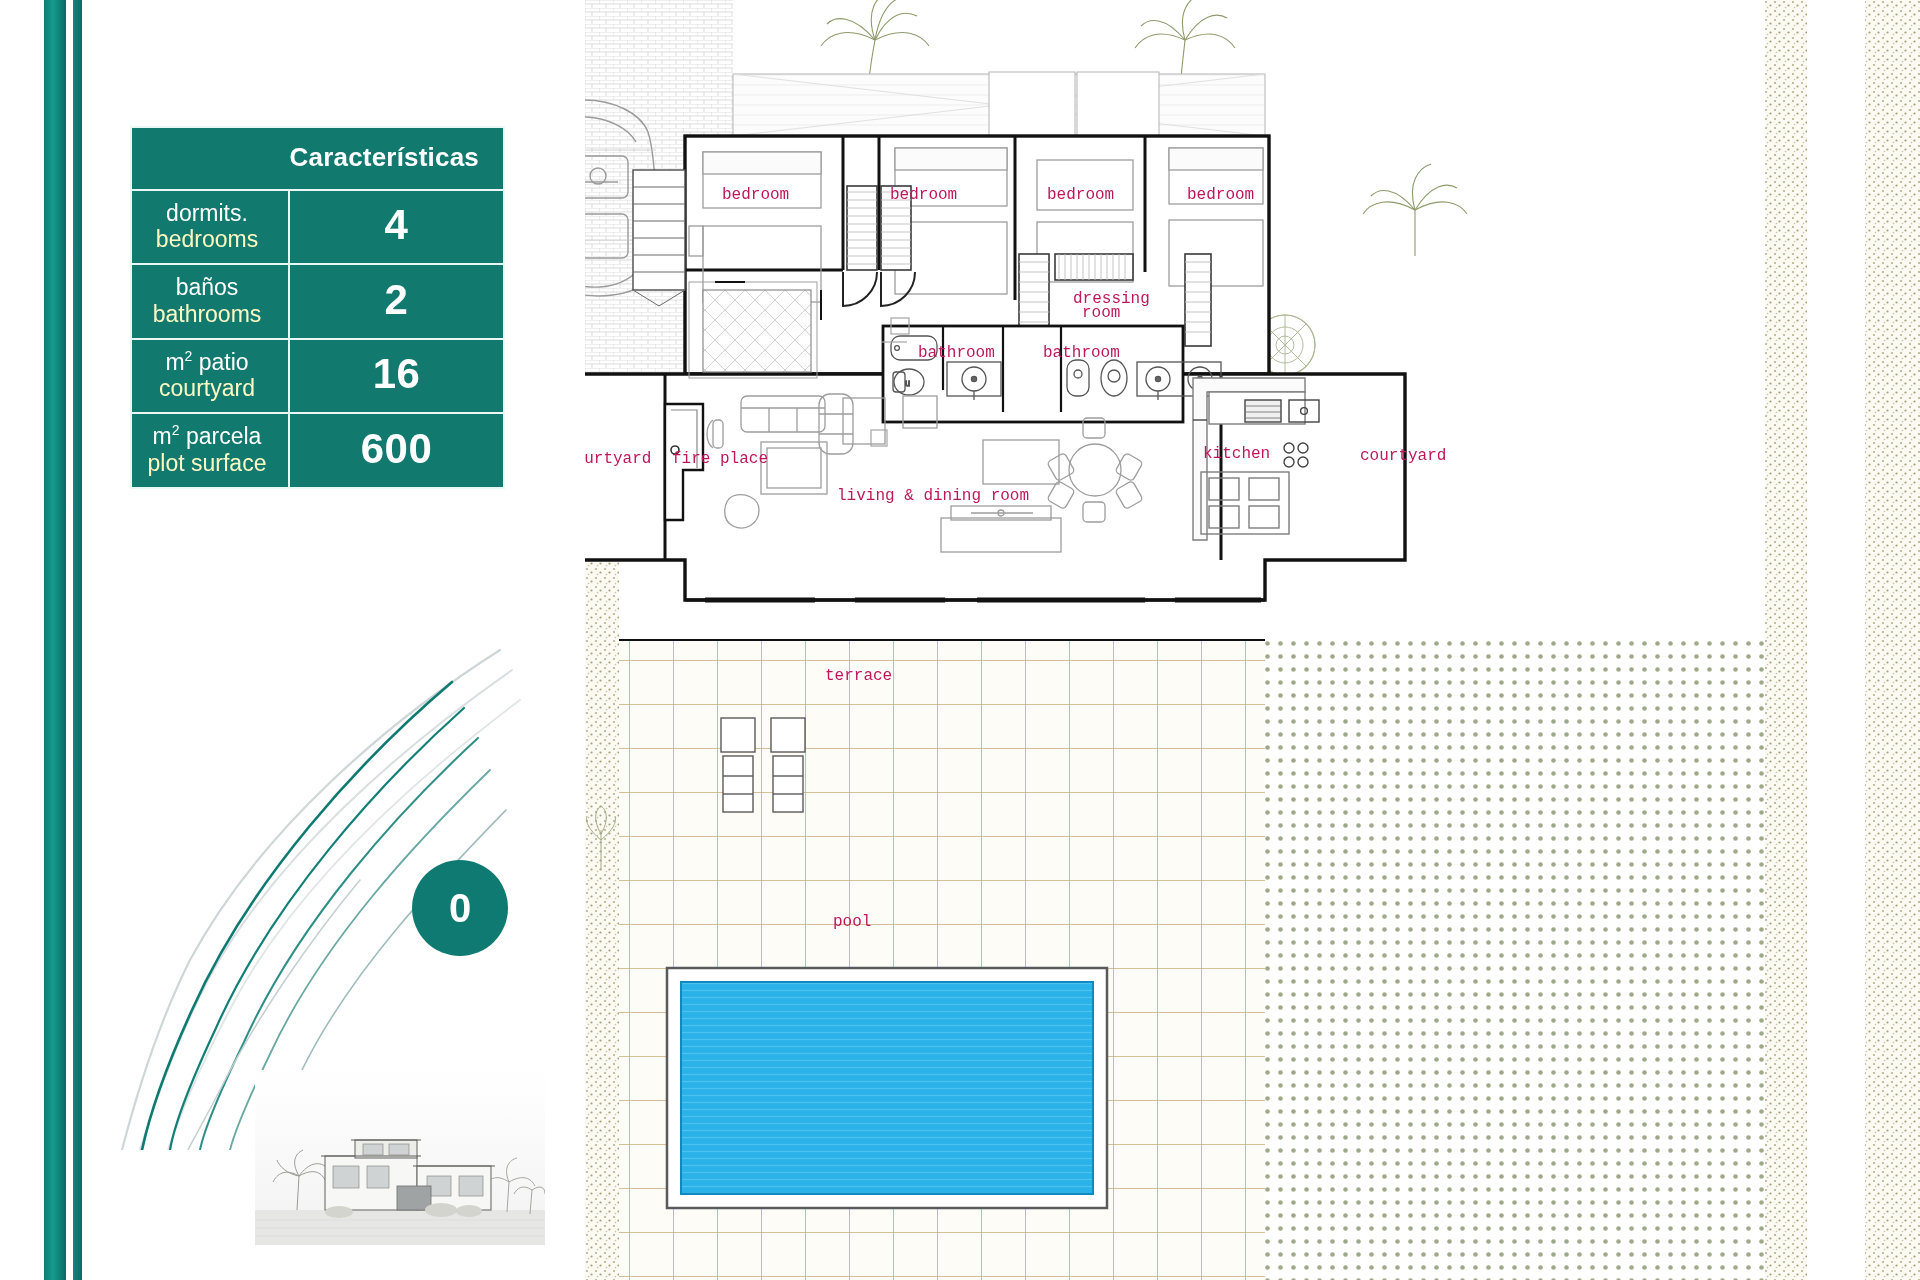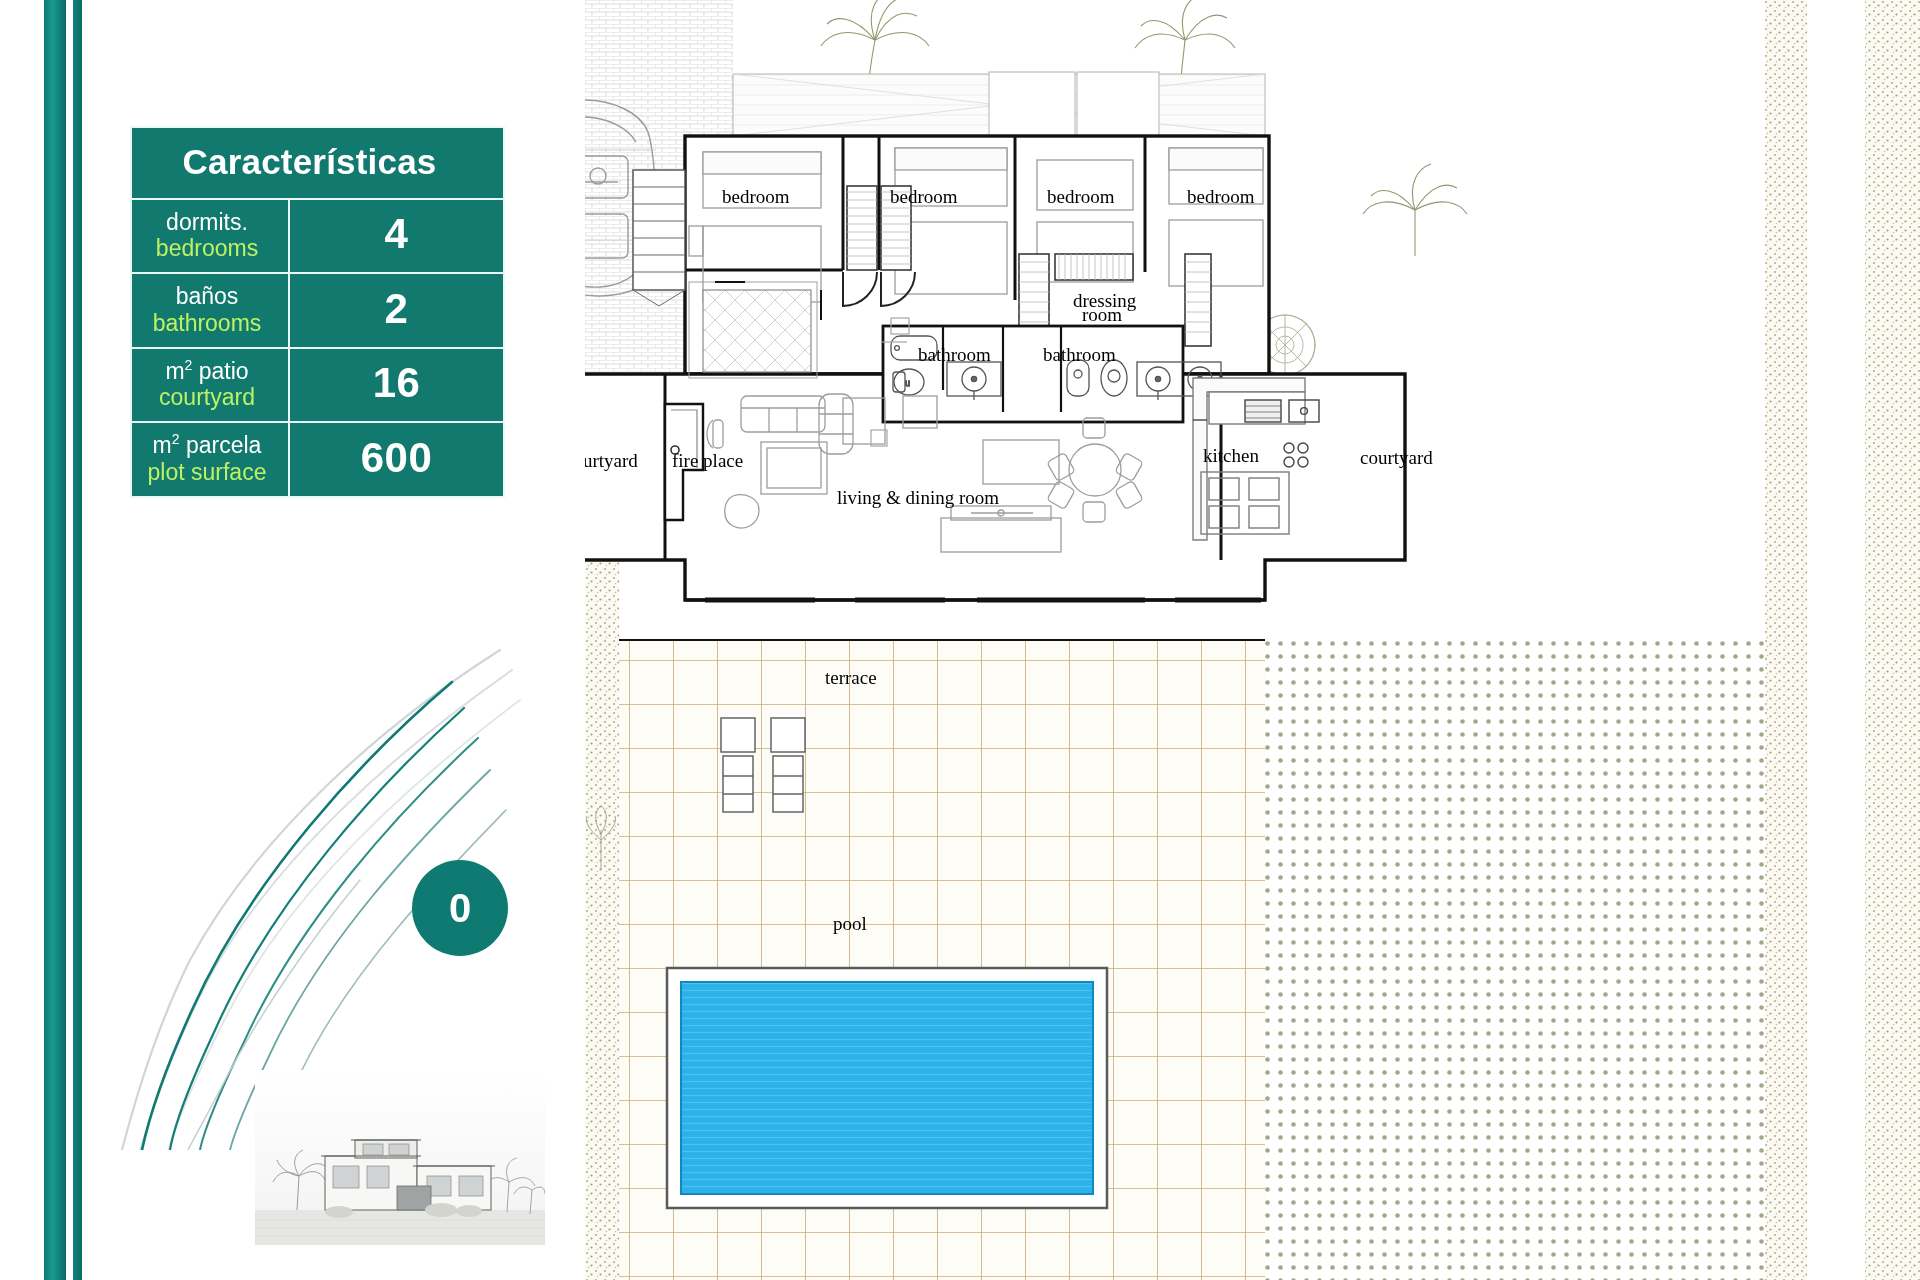--- a/index.html
+++ b/index.html
@@ -19,28 +19,28 @@
      background: linear-gradient(90deg,#0d7c74 0%, #169b90 40%, #0a6a63 100%); }
   .teal-bar-2 { position: absolute; left: 66px; top: 0; width: 7px; height: 1280px; background:#ffffff; }
   .teal-bar-3 { position: absolute; left: 73px; top: 0; width: 9px; height: 1280px;
      background: linear-gradient(90deg,#11857c,#0b6c65); }
 
   
   #spec-table { position: absolute; left: 130px; top: 126px; width: 375px;
      border-collapse: collapse; background: #12796f; }
   #spec-table th, #spec-table td { border: 2px solid #e9f7f5; }
   #spec-table thead th {
-     color: #ffffff; font-size: 35px; font-weight: bold; text-align: center;
+     color: #ffffff; font-size: 26px; font-weight: bold; text-align: right;
      padding: 14px 24px 16px 8px; letter-spacing: .2px;
   }
   #spec-table td.lbl {
      width: 158px; text-align: center; padding: 9px 12px 11px 6px; line-height: 1.14;
   }
   #spec-table td.lbl .es { display:block; color:#ffffff; font-size:23px; }
-  #spec-table td.lbl .en { display:block; color:#bef264; font-size:23px; }
+  #spec-table td.lbl .en { display:block; color:#fef9c3; font-size:23px; }
   #spec-table td.lbl .es sup { font-size: 14px; vertical-align: super; }
   #spec-table td.val {
      text-align: center; color: #ffffff; font-size: 42px; font-weight: bold;
      letter-spacing: .5px; padding: 4px 4px 8px 4px;
   }
 
   
   #swoosh { position: absolute; left: 60px; top: 630px; width: 470px; height: 520px; }
 
   
@@ -48,22 +48,22 @@
       border-radius: 50%; background: #0f7a71; display: flex; align-items: center; justify-content: center; }
   #badge .num { color:#ffffff; font-size: 40px; font-weight: 600; line-height: 1; }
 
   
   #house-thumb { position: absolute; left: 255px; top: 1070px; width: 290px; height: 175px; }
 
   
   #plan { position: absolute; left: 585px; top: 0; width: 1335px; height: 1280px;
           background: #ffffff; overflow: hidden; }
 
-  .lbl-room { position: absolute; color: #000000; font-size: 19px;
-              font-family: Liberation Serif, serif; white-space: nowrap; }
+  .lbl-room { position: absolute; color: #be185d; font-size: 16px;
+              font-family: Liberation Mono, monospace; white-space: nowrap; }
 </style>
 </head>
 <body>
 
 <div id="page">
 
   <div id="left-panel">
 
     <div class="teal-bar"></div>
     <div class="teal-bar-2"></div>

